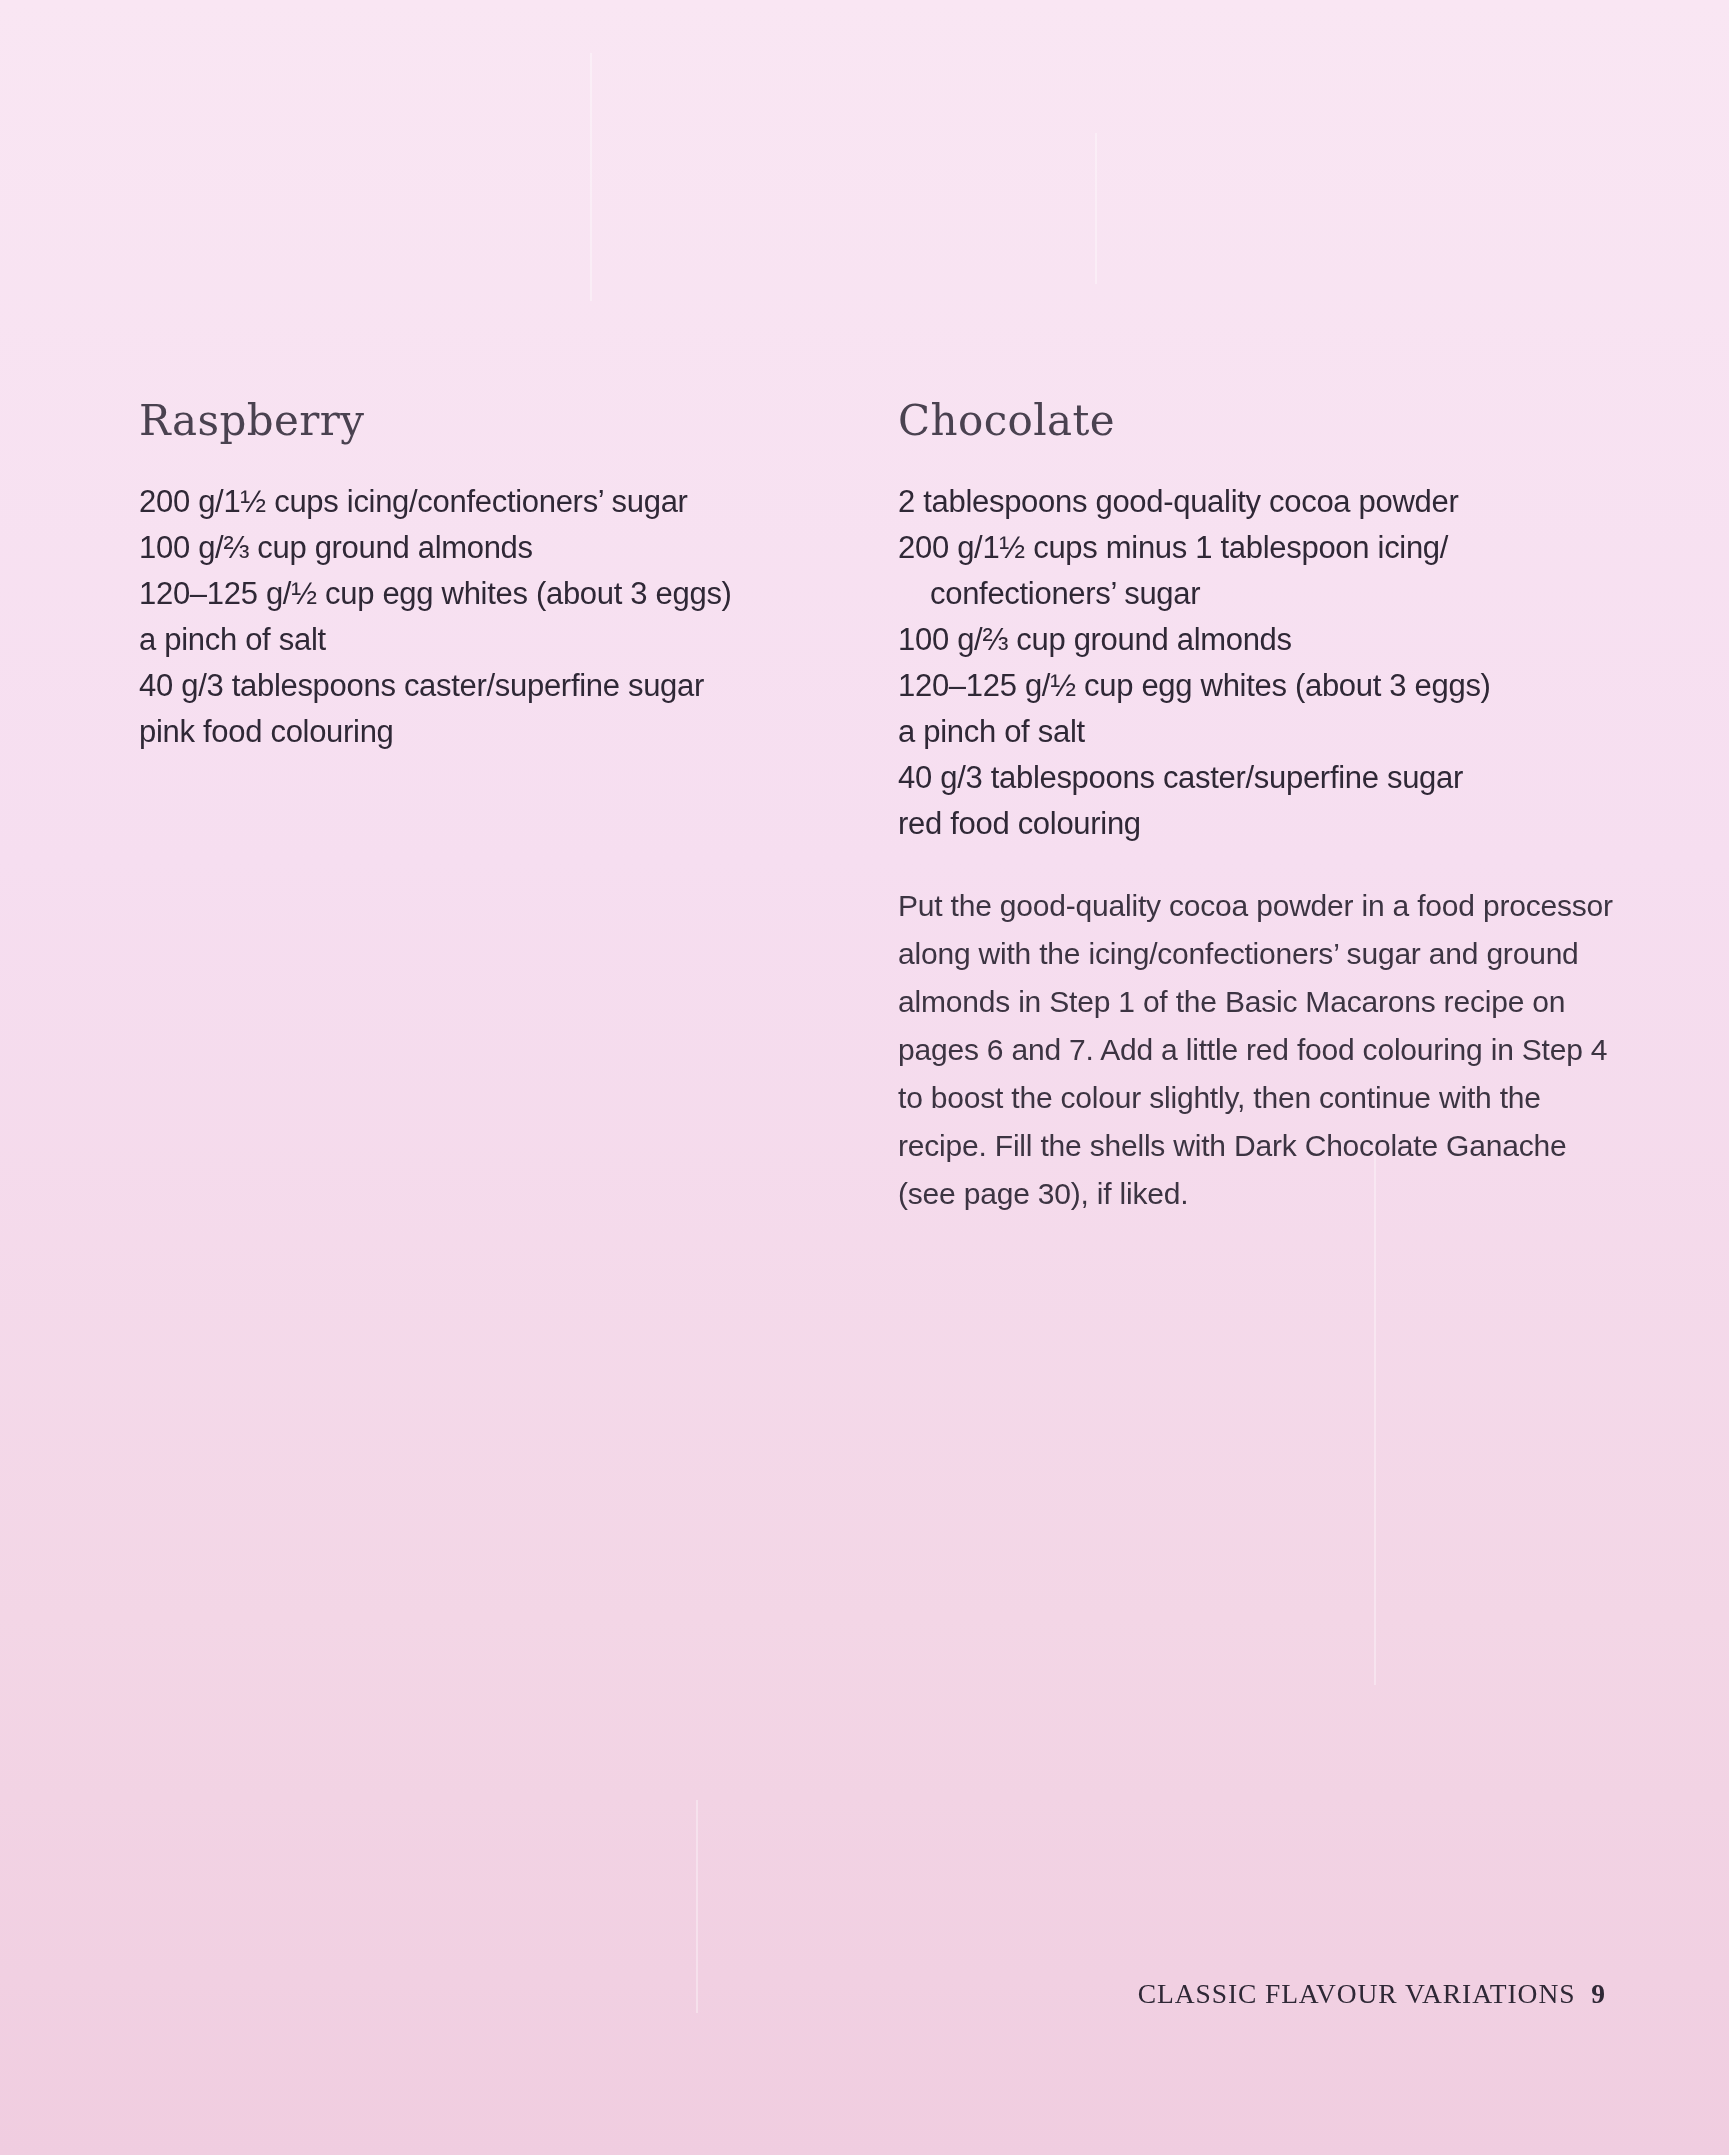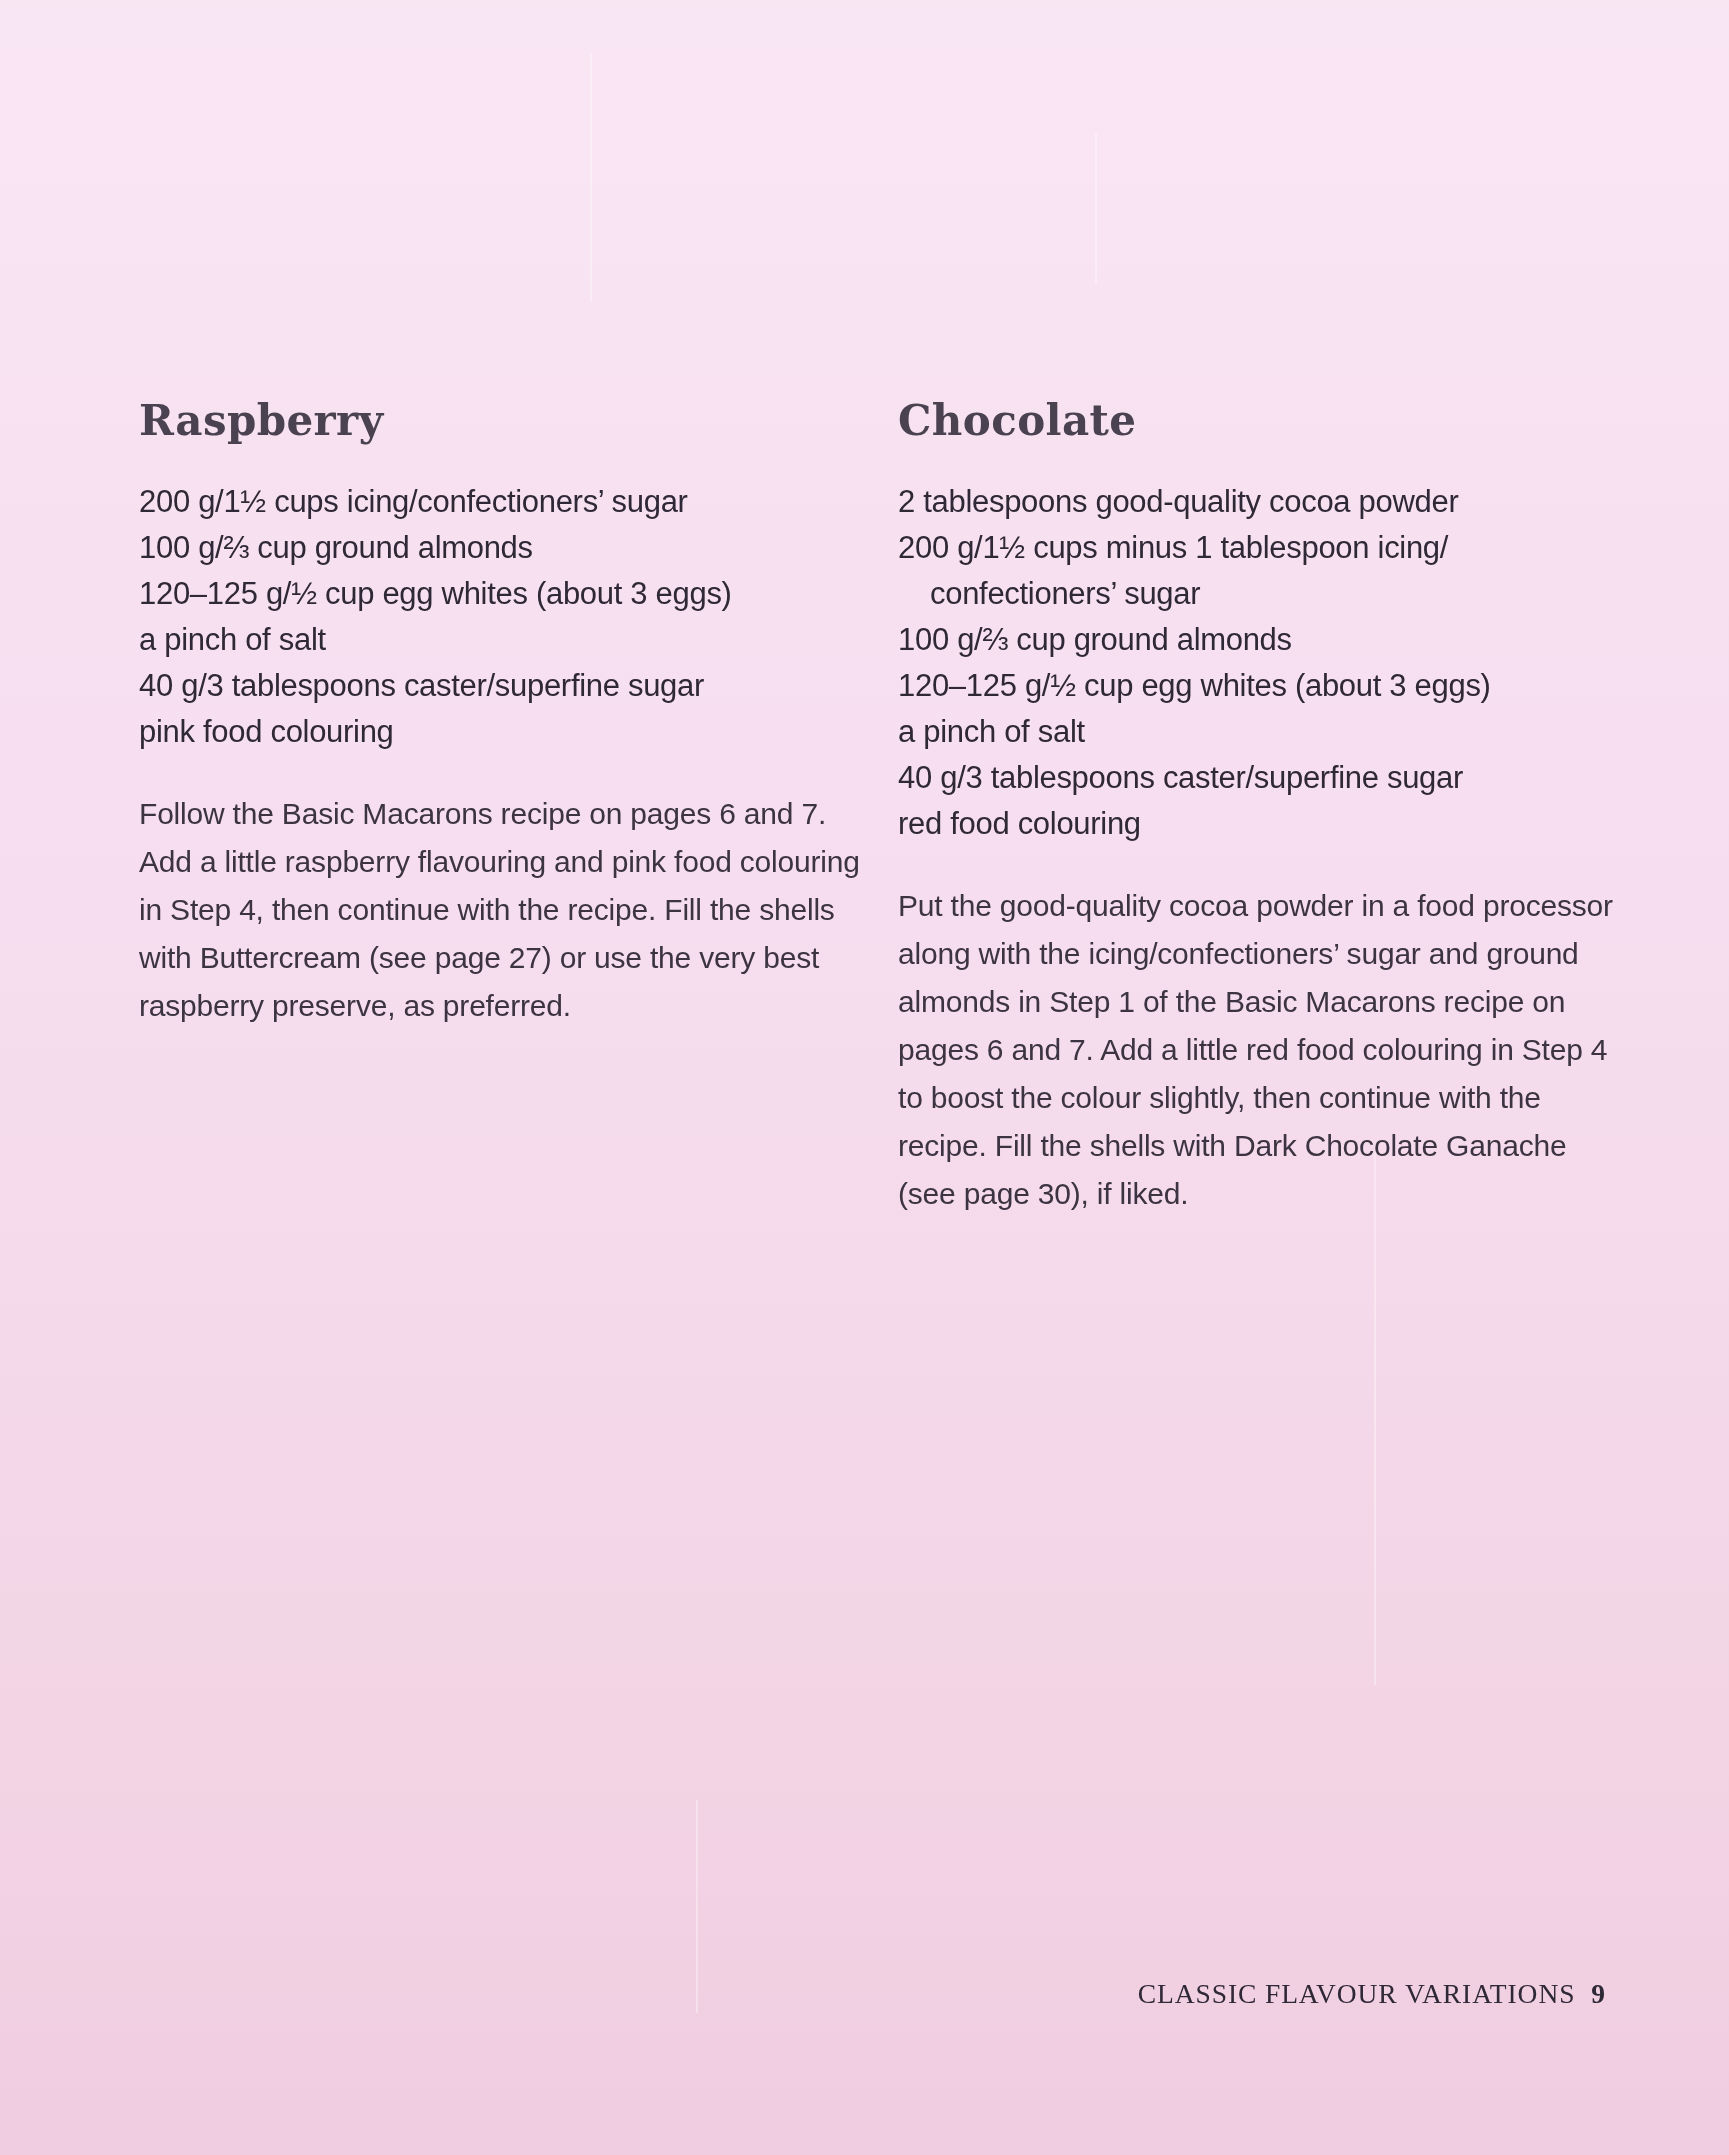--- a/index.html
+++ b/index.html
@@ -6,21 +6,21 @@
   body {
     width:1730px; height:2155px; position:relative; overflow:hidden;
     background: linear-gradient(180deg, #f9e6f3 0%, #f6def0 40%, #f3d6e6 75%, #f0cde0 100%);
     color:#3a2f3d;
   }
   .col { position:absolute; top:390px; }
   .col.left { left:139px; width:727px; }
   .col.right { left:898px; width:727px; }
   h2 {
     margin:0; font-family:"DejaVu Serif","Liberation Serif",serif;
-    font-weight:700; font-size:42px; color:#4a4250; line-height:62px;
+    font-weight:400; font-size:42px; color:#4a4250; line-height:62px;
     letter-spacing:0.4px;
   }
   ul.ing { list-style:none; margin:26.6px 0 0 0; padding:0; }
   ul.ing li {
     font-family:"Liberation Sans","DejaVu Sans",sans-serif;
     font-weight:normal; font-size:31px; line-height:46px; color:#2f2836;
     padding-left:32px; text-indent:-32px; letter-spacing:-0.3px;
   }
   p.method {
     font-family:"Liberation Sans","DejaVu Sans",sans-serif;
@@ -47,21 +47,20 @@
 <section class="col left">
   <h2>Raspberry</h2>
   <ul class="ing">
     <li>200 g/1½ cups icing/confectioners’ sugar</li>
     <li>100 g/⅔ cup ground almonds</li>
     <li>120–125 g/½ cup egg whites (about 3 eggs)</li>
     <li>a pinch of salt</li>
     <li>40 g/3 tablespoons caster/superfine sugar</li>
     <li>pink food colouring</li>
   </ul>
-  <p class="method">Follow the Basic Macarons recipe on pages 6 and 7. Add a little raspberry flavouring and pink food colouring in Step 4, then continue with the recipe. Fill the shells with Buttercream (see page 27) or use the very best raspberry preserve, as preferred.</p>
 </section>
 
 <section class="col right">
   <h2>Chocolate</h2>
   <ul class="ing">
     <li>2 tablespoons good-quality cocoa powder</li>
     <li>200 g/1½ cups minus 1 tablespoon icing/ confectioners’ sugar</li>
     <li>100 g/⅔ cup ground almonds</li>
     <li>120–125 g/½ cup egg whites (about 3 eggs)</li>
     <li>a pinch of salt</li>

